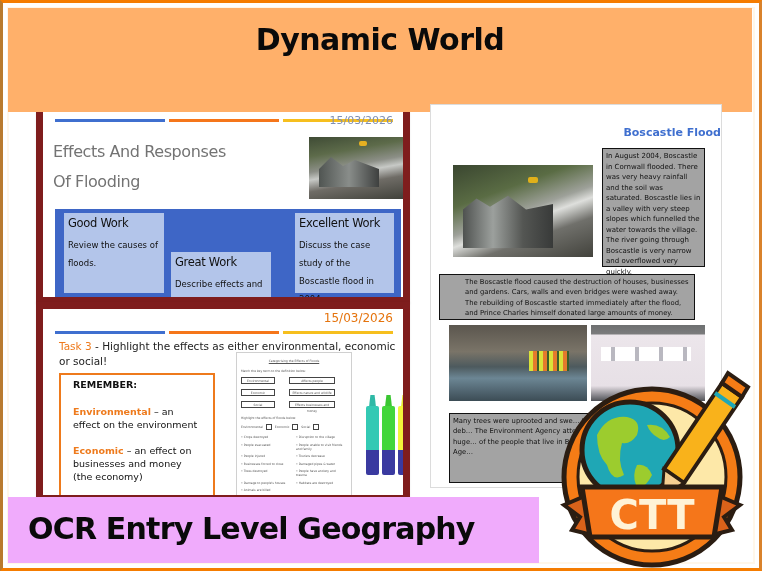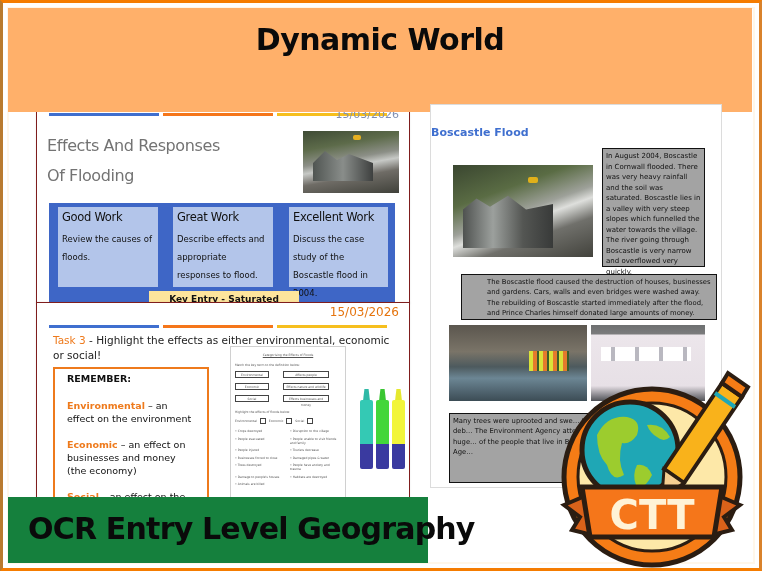--- a/index.html
+++ b/index.html
@@ -9,38 +9,38 @@
   .frame { position: absolute; left: 0; top: 0; width: 762px; height: 571px;
            border: 3px solid #f57c00; border-left-color: #b97a2e; border-right-color: #d9822b; background: #ffffff; }
   .inner-frame { position: absolute; left: 4px; top: 4px; right: 4px; bottom: 4px; border: 2px solid #fff7ea; }
 
   
   .header { position: absolute; left: 8px; top: 8px; width: 744px; height: 104px; background: #ffb06a; text-align: center; }
   .header .t1 { font-family: "DejaVu Sans", sans-serif; font-weight: bold; font-size: 30px; color: #0a0a0a; position: absolute; left: 0; right: 0; top: 14px; letter-spacing: -0.5px; }
   .header .t2 { font-family: "DejaVu Sans", sans-serif; font-weight: bold; font-size: 28px; color: #0a0a0a; position: absolute; left: 0; right: 0; top: 60px; letter-spacing: -0.8px; }
 
   
-  .slide { position: absolute; background: #ffffff; border: 1px solid #7f1d1d; box-shadow: 0 0 2px rgba(0,0,0,0.08); overflow: hidden; }
+  .slide { position: absolute; background: #ffffff; border: 7px solid #7f1d1d; box-shadow: 0 0 2px rgba(0,0,0,0.08); overflow: hidden; }
   .slide1 { left: 36px; top: 104px; width: 374px; height: 200px; }
   .bar-row { position: absolute; left: 12px; height: 3px; display: flex; gap: 4px; }
   .bar-row span { display: block; height: 3px; width: 110px; }
   .date { position: absolute; font-family: "DejaVu Sans", sans-serif; font-size: 11px; }
   .slide1 .date { right: 10px; top: 3px; color: #7f8fb3; }
   .slide1 .title { position: absolute; left: 10px; top: 26px; font-family: "DejaVu Sans", sans-serif; font-size: 16px; line-height: 30px; color: #737373; letter-spacing: -0.4px; }
   .photo { position: absolute; overflow: hidden; }
   .photo1 { left: 266px; top: 26px; width: 96px; height: 62px;
             background: linear-gradient(170deg,#3f4b35 0%,#5d6b4a 25%,#8c8f87 45%,#c7c9c6 55%,#6f6c66 70%,#40413a 100%); }
   .photo1::after { content:""; position:absolute; left:50px; top:4px; width:8px; height:5px; background:#e5b021; border-radius:2px; }
   .photo1::before { content:""; position:absolute; left:10px; top:20px; width:60px; height:30px; background:linear-gradient(90deg,#505552,#898d8a,#3e403f); clip-path: polygon(0 40%, 20% 0, 40% 30%, 60% 10%, 100% 40%, 100% 100%, 0 100%); }
 
   .obj-panel { position: absolute; left: 12px; top: 98px; width: 346px; height: 102px; background: #3e66c6; }
   .obj { position: absolute; top: 4px; width: 100px; height: 80px; background: #b3c5ea; padding: 3px 4px; }
   .obj h3 { font-family: "DejaVu Sans", sans-serif; font-weight: normal; font-size: 11.5px; color: #111; margin-bottom: 6px; letter-spacing: -0.3px; }
   .obj p { font-family: "DejaVu Sans", sans-serif; font-size: 8.5px; line-height: 18px; color: #111; }
-  .obj1 { left: 9px; } .obj2 { left: 124px; } .obj3 { left: 240px; width: 99px; }
+  .obj1 { left: 9px; } .obj2 { left: 116px; margin-top: 39px; } .obj3 { left: 240px; width: 99px; }
   .keyterm { position: absolute; left: 100px; top: 88px; width: 150px; height: 16px; background: #fde49c; text-align: center; font-family: "DejaVu Sans", sans-serif; font-weight: bold; font-size: 9px; line-height: 16px; color: #111; }
 
   
   .slide2 { left: 36px; top: 302px; width: 374px; height: 200px; }
   .slide2 .date { right: 10px; top: 2px; color: #e5740e; font-size: 12px; }
   .task { position: absolute; left: 16px; top: 24px; width: 350px; font-family: "DejaVu Sans", sans-serif; font-size: 10.5px; line-height: 15px; color: #222; }
   .task .lbl { color: #ee7a1c; }
   .remember { position: absolute; left: 16px; top: 64px; width: 156px; height: 132px; border: 2px solid #ee7a1c; padding: 3px 12px; font-family: "DejaVu Sans", sans-serif; font-size: 9.5px; line-height: 13px; color: #111; }
   .remember .head { font-weight: bold; margin-bottom: 14px; }
   .remember .item { margin-bottom: 13px; }
@@ -57,38 +57,38 @@
   .ws-list div::before { content: "• "; }
 
   .highlighters { position: absolute; left: 323px; top: 86px; width: 46px; height: 80px; }
   .hl { position: absolute; top: 0; width: 13px; height: 80px; }
   .hl .cap { position: absolute; top: 0; left: 3px; width: 7px; height: 12px; clip-path: polygon(20% 0,80% 0,100% 100%,0 100%); }
   .hl .body { position: absolute; top: 11px; left: 0; width: 13px; height: 44px; border-radius: 2px 2px 0 0; }
   .hl .base { position: absolute; top: 55px; left: 0; width: 13px; height: 25px; background: #3a3aa0; border-radius: 0 0 2px 2px; }
 
   
   .rpanel { position: absolute; left: 430px; top: 104px; width: 292px; height: 384px; background: #fff; border: 1px solid #dcdcdc; }
-  .rpanel .rtitle { position: absolute; left: 0; right: 0; top: 21px; text-align: left; font-family: "DejaVu Sans", sans-serif; font-weight: bold; font-size: 11px; color: #3f6fcf; }
+  .rpanel .rtitle { position: absolute; left: 0; right: 0; top: 21px; text-align: right; font-family: "DejaVu Sans", sans-serif; font-weight: bold; font-size: 11px; color: #3f6fcf; }
   .photo2 { left: 22px; top: 60px; width: 140px; height: 92px;
             background: linear-gradient(160deg,#3a4630 0%,#5a6c44 30%,#9ea19a 50%,#dedfdc 58%,#70706b 72%,#42423c 100%); }
   .photo2::before { content:""; position:absolute; left:10px; top:28px; width:90px; height:55px; background:linear-gradient(90deg,#4f5250,#9ca09d,#545653,#383a39); clip-path: polygon(0 30%, 15% 10%, 30% 25%, 50% 5%, 70% 30%, 100% 20%, 100% 100%, 0 100%); }
   .photo2::after { content:""; position:absolute; left:75px; top:12px; width:10px; height:6px; background:#e0b01a; border-radius:2px; }
   .rbox { position: absolute; border: 1px solid #111; background: #a3a3a3; font-family: "DejaVu Sans", sans-serif; color: #111; padding: 2px 3px; }
   .rbox1 { left: 171px; top: 43px; width: 103px; height: 119px; font-size: 7px; line-height: 10.5px; }
-  .rbox2 { left: 30px; top: 169px; width: 256px; height: 46px; font-size: 6.8px; line-height: 10.3px; padding-left: 25px; }
+  .rbox2 { left: 8px; top: 169px; width: 256px; height: 46px; font-size: 6.8px; line-height: 10.3px; padding-left: 25px; }
   .rbox3 { left: 18px; top: 308px; width: 256px; height: 70px; font-size: 6.8px; line-height: 10.3px; }
   .photo3 { left: 18px; top: 220px; width: 138px; height: 76px;
             background: linear-gradient(180deg,#5b564e 0%,#7a7468 35%,#4d5a5e 55%,#6c8694 70%,#3c4c55 100%); }
   .photo3::before { content:""; position:absolute; left:80px; top:26px; width:40px; height:20px; background: repeating-linear-gradient(90deg,#d9e23a 0 4px,#e47a2c 4px 8px,#3a5f2a 8px 10px); }
   .photo4 { left: 160px; top: 220px; width: 114px; height: 76px;
             background: linear-gradient(180deg,#6d6f70 0%,#7b7c7d 12%,#ece6eb 13%,#e7e0e6 80%,#505257 100%); }
   .photo4::before { content:""; position:absolute; left:10px; top:22px; width:90px; height:14px; background: repeating-linear-gradient(90deg,#ffffff 0 10px,#b9b8c0 10px 14px,#ffffff 14px 24px); }
 
   
-  .footer { position: absolute; left: 8px; top: 497px; width: 420px; height: 66px; background: #15803d; }
+  .footer { position: absolute; left: 8px; top: 497px; width: 531px; height: 66px; background: #f0abfc; }
   .footer .ft { position: absolute; left: 20px; top: 14px; font-family: "DejaVu Sans", sans-serif; font-weight: bold; font-size: 30px; color: #0a0a0a; letter-spacing: -0.8px; white-space: nowrap; }
 
   
   .badge { position: absolute; left: 552px; top: 365px; width: 205px; height: 203px; }
 </style>
 </head>
 <body>
 
 <div class="frame">
   <div class="inner-frame"></div>

